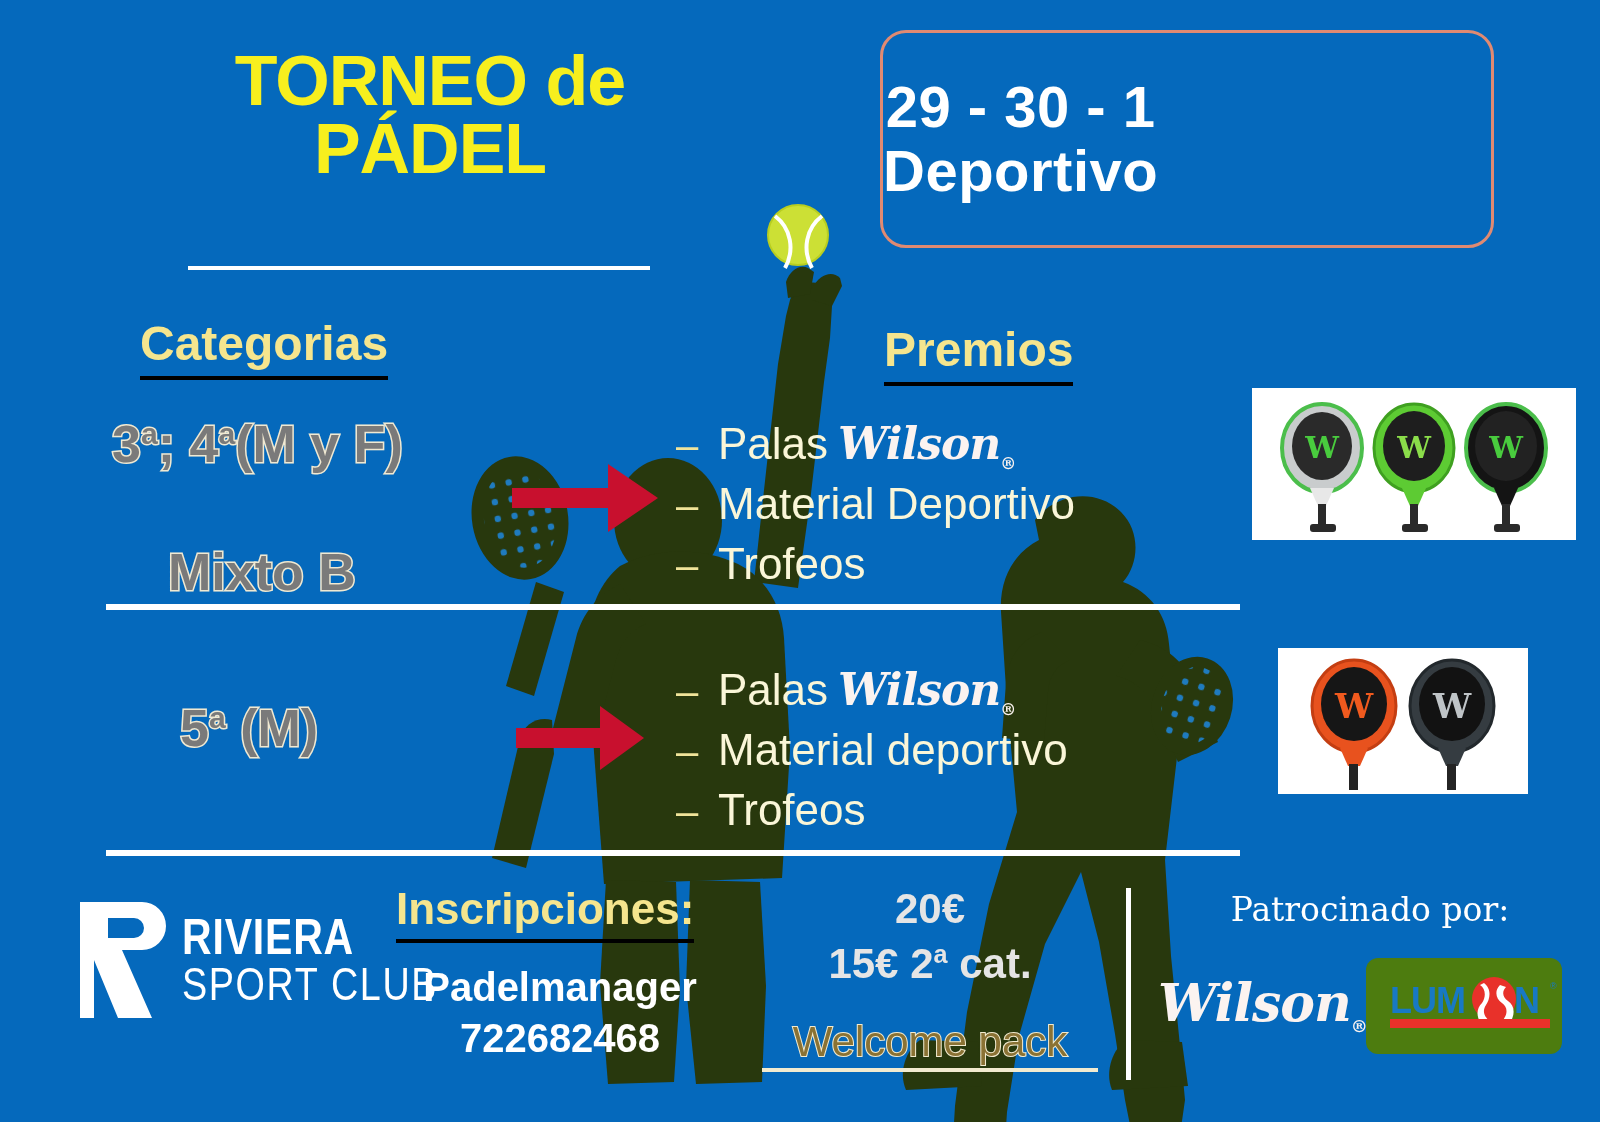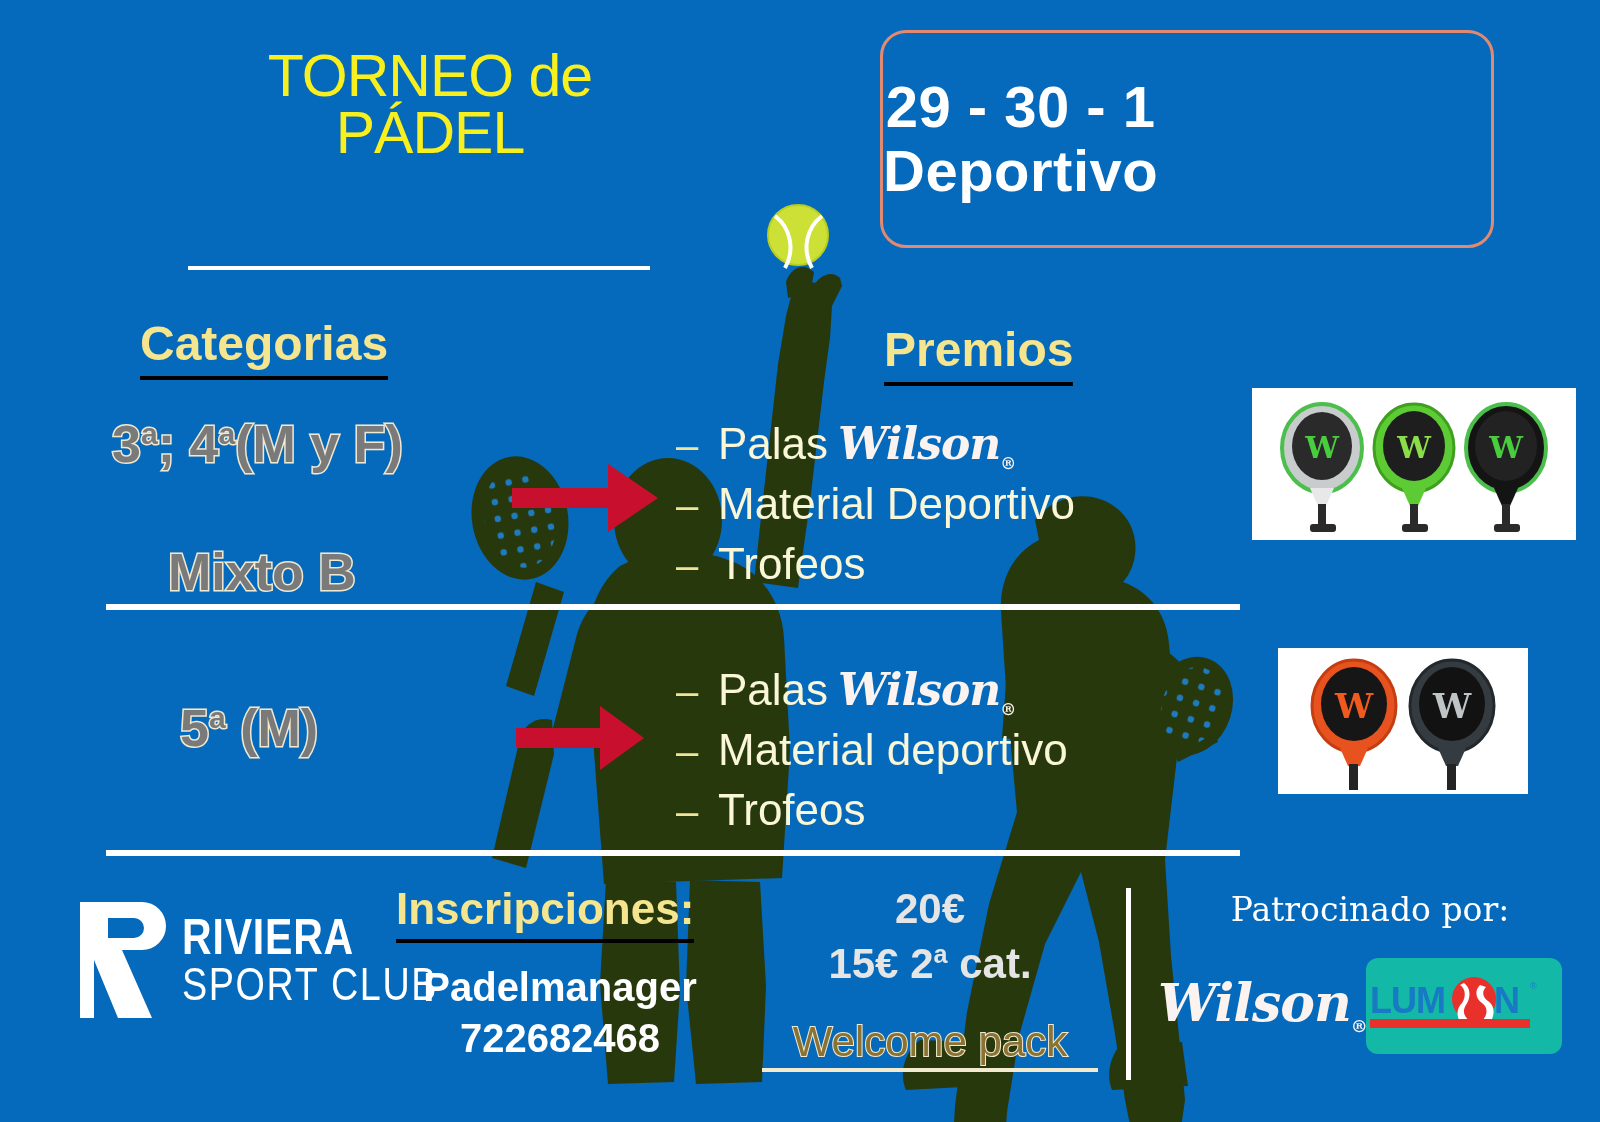--- a/index.html
+++ b/index.html
@@ -25,22 +25,22 @@
   }
 
   
   .title {
     position: absolute;
     left: 120px;
     top: 48px;
     width: 620px;
     text-align: center;
     color: #F7EF1E;
-    font-size: 59px;
-    font-weight: normal;
+    font-size: 70px;
+    font-weight: bold;
     line-height: 0.97;
     letter-spacing: -1px;
   }
   .title-rule {
     position: absolute;
     left: 188px;
     top: 266px;
     width: 462px;
     height: 4px;
     background: #ffffff;
@@ -257,25 +257,25 @@
     letter-spacing: -1px;
   }
   .wilson-sponsor .reg { font-size: 17px; vertical-align: sub; font-style: normal; }
 
   .lumon-card {
     position: absolute;
     left: 1366px;
     top: 958px;
     width: 196px;
     height: 96px;
-    background: #14b8a6;
+    background: #4d7c0f;
     border-radius: 12px;
     display: flex;
     align-items: center;
-    justify-content: flex-start;
+    justify-content: flex-end;
   }
 </style>
 </head>
 <body>
 
 <div id="poster">
 
   <svg class="silhouettes" viewBox="0 0 1600 1122">
     <defs>
       <pattern id="holes" width="17" height="17" patternUnits="userSpaceOnUse">

